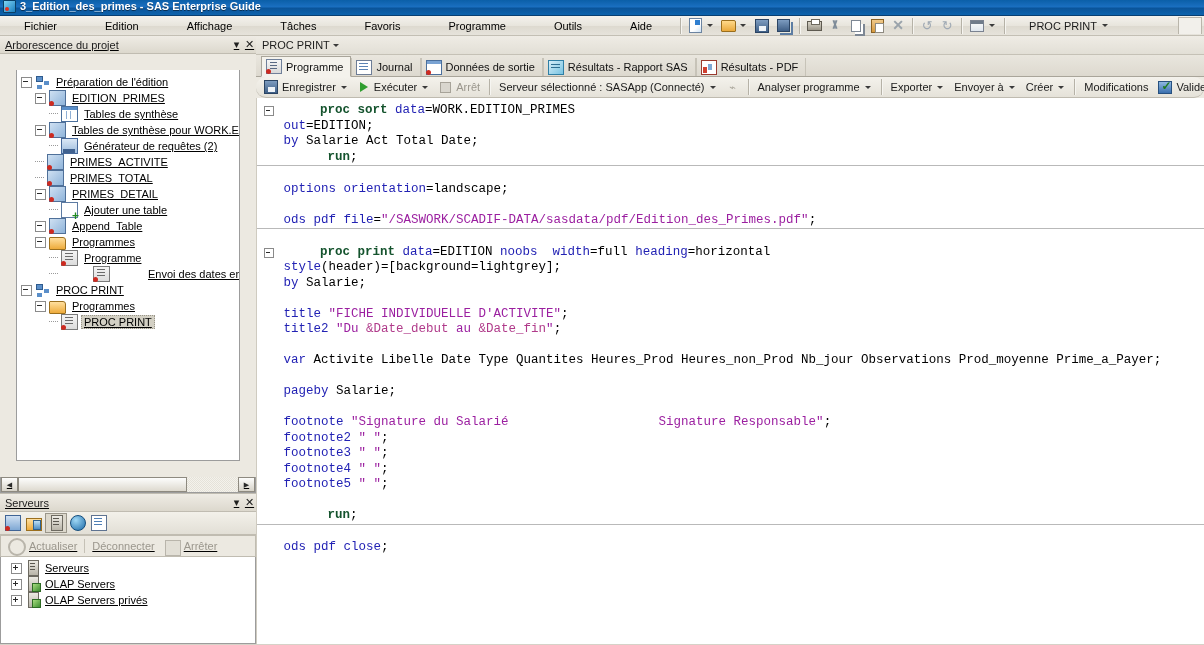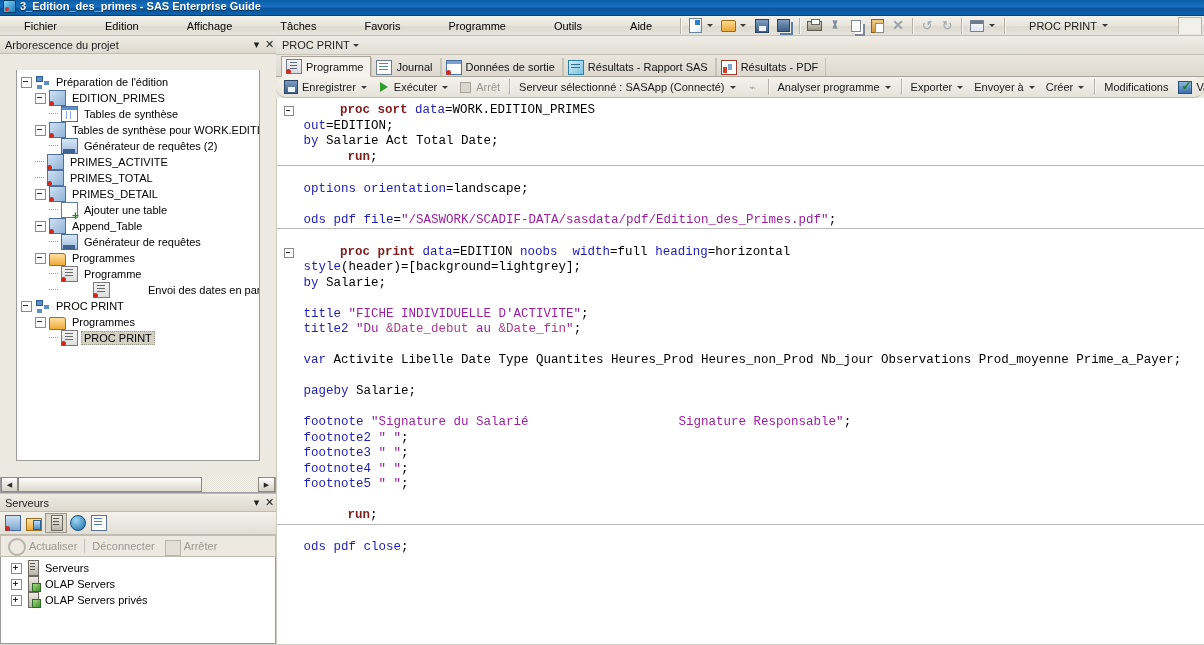--- a/index.html
+++ b/index.html
@@ -77,21 +77,21 @@
   .i-procprint{background:transparent;font-size:8px;color:#20407a;font-weight:bold;line-height:8px;}
   .i-run{width:0;height:0;border-left:8px solid #2f9e2f;border-top:5px solid transparent;border-bottom:5px solid transparent;margin:3px 4px;}
   .i-stop{background:#d9d6ce;border:1px solid #a7a399;width:9px;height:9px;margin:3px;}
   .i-valid{background:linear-gradient(to bottom,#8fb8e0,#3a6fae);border:1px solid #27507f;width:12px;height:11px;margin:2px;}
   .i-valid:after{content:"✓";position:absolute;left:2px;top:-3px;color:#1f7a1f;font-size:12px;font-weight:bold;}
   .i-hist{border:2px solid #3b5f96;border-radius:50%;width:10px;height:10px;margin:2px;}
   .i-hist:after{content:"";position:absolute;left:4px;top:1px;width:1px;height:4px;background:#3b5f96;}
   
   .workspace{display:flex;height:608px;}
   
-  .leftcol{width:276px;flex:none;display:flex;flex-direction:column;background:#ece9e1;}
+  .leftcol{width:256px;flex:none;display:flex;flex-direction:column;background:#ece9e1;text-decoration:underline;}
   .panel-header{
     height:17px;display:flex;align-items:center;
     background:linear-gradient(to bottom,#efece5,#dcd8cd);
     border-bottom:1px solid #c0bcb1;
     padding-left:5px;font-size:11px;color:#1d1d1d;
   }
   .panel-header .ph-title{flex:1;}
   .ph-btn{width:13px;height:13px;display:flex;align-items:center;justify-content:center;
           font-size:11px;color:#20201f;cursor:default;}
   .tree{
@@ -214,21 +214,21 @@
   .cline{display:flex;align-items:flex-start;height:15.5px;white-space:pre;padding-left:6px;}
   .gut{width:13px;flex:none;position:relative;}
   .gut.box:after{
     content:"";position:absolute;left:1px;top:3px;width:8px;height:8px;
     border:1px solid #8a8a8a;background:#fff;
   }
   .gut.box:before{
     content:"";position:absolute;left:3px;top:7px;width:4px;height:1px;background:#2a2a2a;z-index:2;
   }
   .sep-line{height:1px;background:#b9b9b9;margin:0;}
-  .kw{color:#7f1d1d;font-weight:bold;padding-left:44px;}
+  .kw{color:#14532d;font-weight:bold;padding-left:44px;}
   .opt{color:#2222b4;}
   .str{color:#9b1fa0;}
   .mac{color:#b03a8a;}
   .pl{color:#000000;}
 </style>
 </head>
 <body>
 
 <div class="titlebar">
   <div class="tb-icon"></div>
@@ -352,25 +352,20 @@
           <div class="tnode" style="padding-left: 28px;">
             <span class="dotline"></span>
             <span class="ticon ic-add"></span>
             <span class="tlabel">Ajouter une table</span>
           </div>
           <div class="tnode" style="padding-left: 14px;">
             <span class="expander"></span>
             <span class="ticon ic-proc"></span>
             <span class="tlabel">Append_Table</span>
           </div>
-          <div class="tnode" style="padding-left: 28px;">
-            <span class="dotline"></span>
-            <span class="ticon ic-query"></span>
-            <span class="tlabel">Générateur de requêtes</span>
-          </div>
           <div class="tnode" style="padding-left: 14px;">
             <span class="expander"></span>
             <span class="ticon ic-folder"></span>
             <span class="tlabel">Programmes</span>
           </div>
           <div class="tnode" style="padding-left: 28px;">
             <span class="dotline"></span>
             <span class="ticon ic-prog"></span>
             <span class="tlabel">Programme</span>
           </div>

